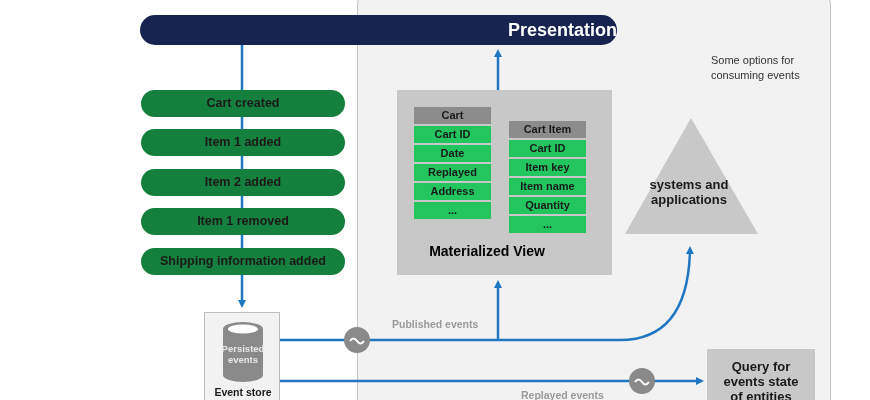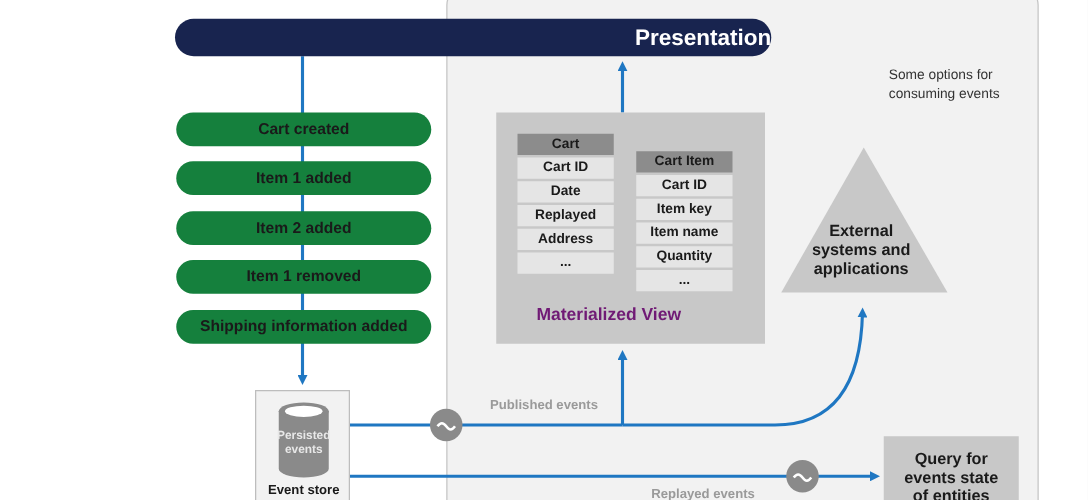--- a/index.html
+++ b/index.html
@@ -10,24 +10,24 @@
            border: 1.5px solid #c4c4c4; border-radius: 14px; box-sizing: border-box; }
   #presentation { left: 140px; top: 15px; width: 477px; height: 30px; background: #18244f;
                   border-radius: 15px; color: #fff; font-weight: bold; font-size: 18px;
                   line-height: 30px; box-sizing: border-box; padding-left: 60px; text-align: right; }
   .event { left: 141px; width: 204px; height: 27px; background: #15803d; border-radius: 14px;
            text-align: center; line-height: 27px; font-weight: bold; font-size: 12.5px; color: #1a1a1a; }
   #mv { left: 397px; top: 90px; width: 204px; height: 185px; background: #c8c8c8; padding-left: 11px; }
   .tbl { position: absolute; width: 77px; }
   .tbl .hdr { background: #8c8c8c; color: #1a1a1a; font-weight: bold; font-size: 11px;
               text-align: center; height: 17px; line-height: 17px; margin-bottom: 2px; }
-  .tbl .row { background: #e5e5e5; color: #1a1a1a; font-weight: bold; font-size: 11px;
+  .tbl .row { background: #22c55e; color: #1a1a1a; font-weight: bold; font-size: 11px;
               text-align: center; height: 17px; line-height: 17px; margin-bottom: 2px; }
   #mv-title { left: 0; width: 180px; top: 153px; text-align: center; font-weight: bold;
-              font-size: 14px; color: #701a75; }
+              font-size: 14px; color: #000000; }
   #options-note { left: 711px; top: 53px; font-size: 11px; color: #333; line-height: 15px; width: 110px; }
   #ext-label { left: 634px; top: 177px; width: 110px; text-align: center; font-weight: bold;
                font-size: 13px; line-height: 15px; color: #1a1a1a; }
   #store { left: 204px; top: 312px; width: 76px; height: 100px; background: #f2f2f2;
            border: 1.5px solid #bdbdbd; box-sizing: border-box; }
   #store-label { left: 0; width: 76px; top: 73px; text-align: center; font-weight: bold;
                  font-size: 10.5px; color: #1a1a1a; }
   #cyl-label { left: 0; width: 76px; top: 30px; text-align: center; font-weight: bold;
                font-size: 9.5px; color: #e8e8e8; line-height: 11px; }
   #query { left: 707px; top: 349px; width: 108px; height: 70px; background: #c8c8c8;
@@ -103,21 +103,20 @@
   </div>
   <div id="mv-title" class="abs">Materialized View</div>
 </div>
 
 <div id="options-note" class="abs">
   <div>Some options for</div>
   <div>consuming events</div>
 </div>
 
 <div id="ext-label" class="abs">
-  <div>External</div>
   <div>systems and</div>
   <div>applications</div>
 </div>
 
 <div id="store" class="abs">
   <svg class="abs" style="left:16px; top:8px" width="44" height="62">
     <path d="M2,8 L2,54 A20,7 0 0 0 42,54 L42,8 Z" fill="#8a8a8a"></path>
     <ellipse cx="22" cy="8" rx="20" ry="7" fill="#8a8a8a"></ellipse>
     <ellipse cx="22" cy="8" rx="15" ry="4.5" fill="#ffffff"></ellipse>
   </svg>

